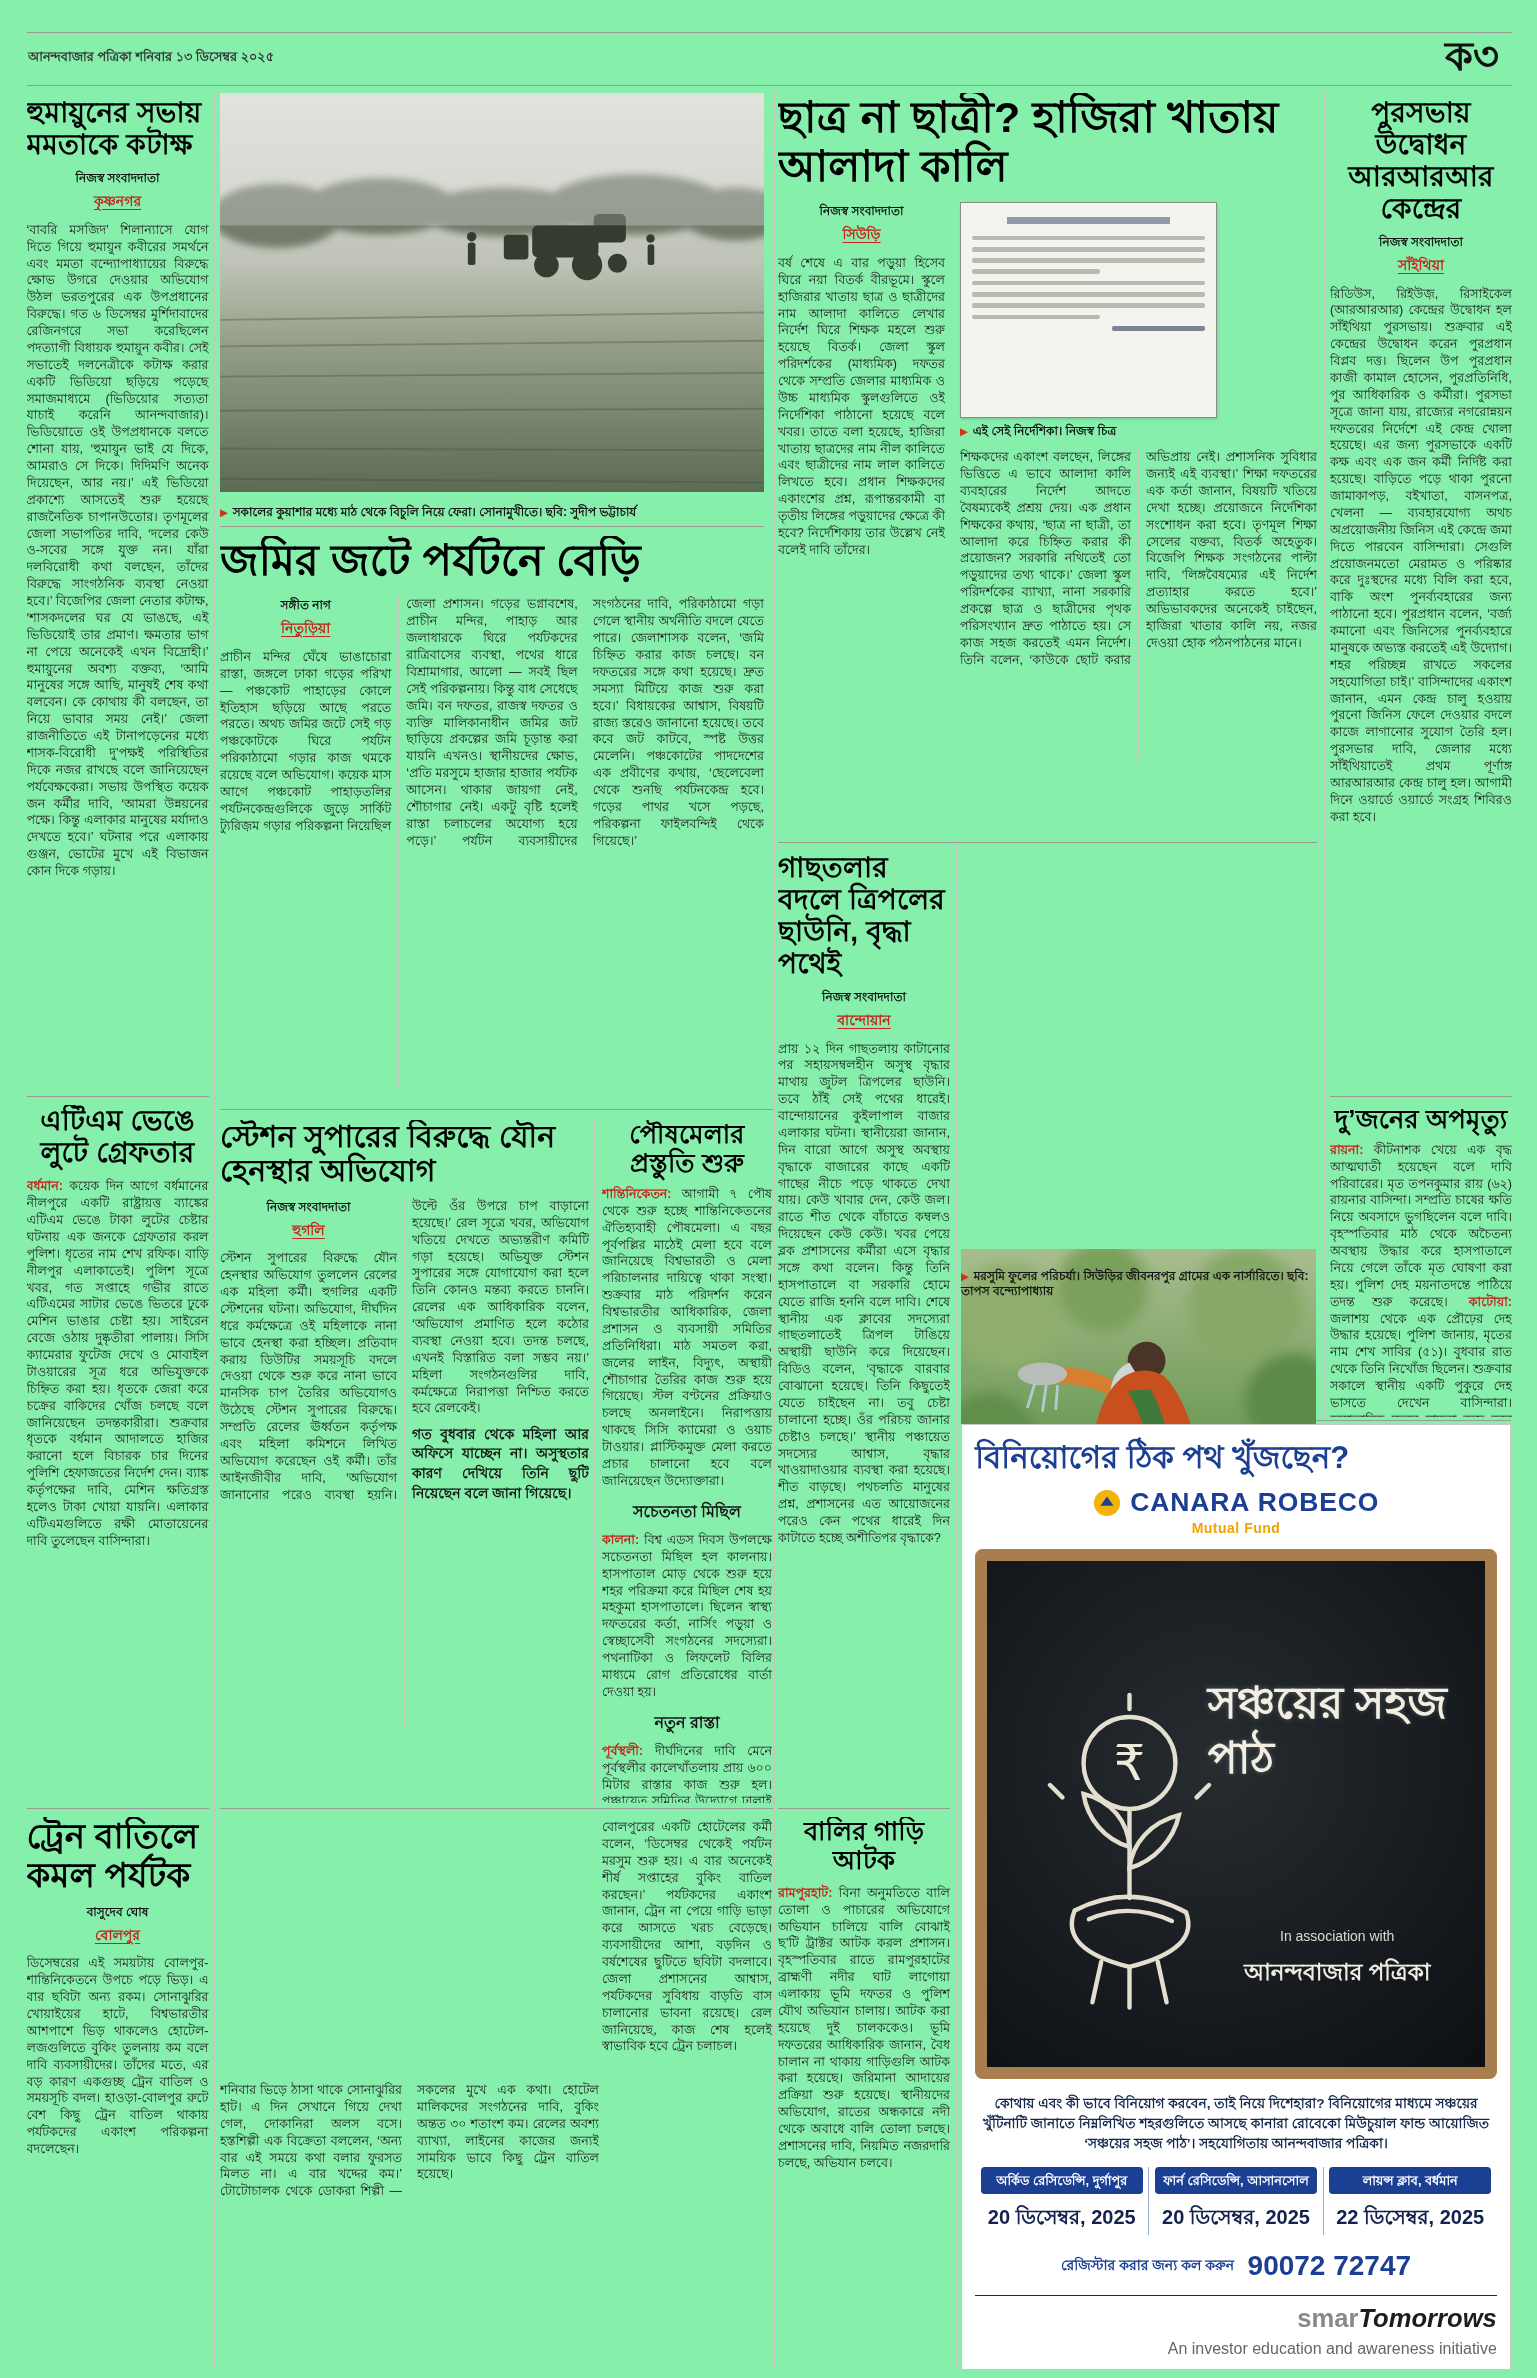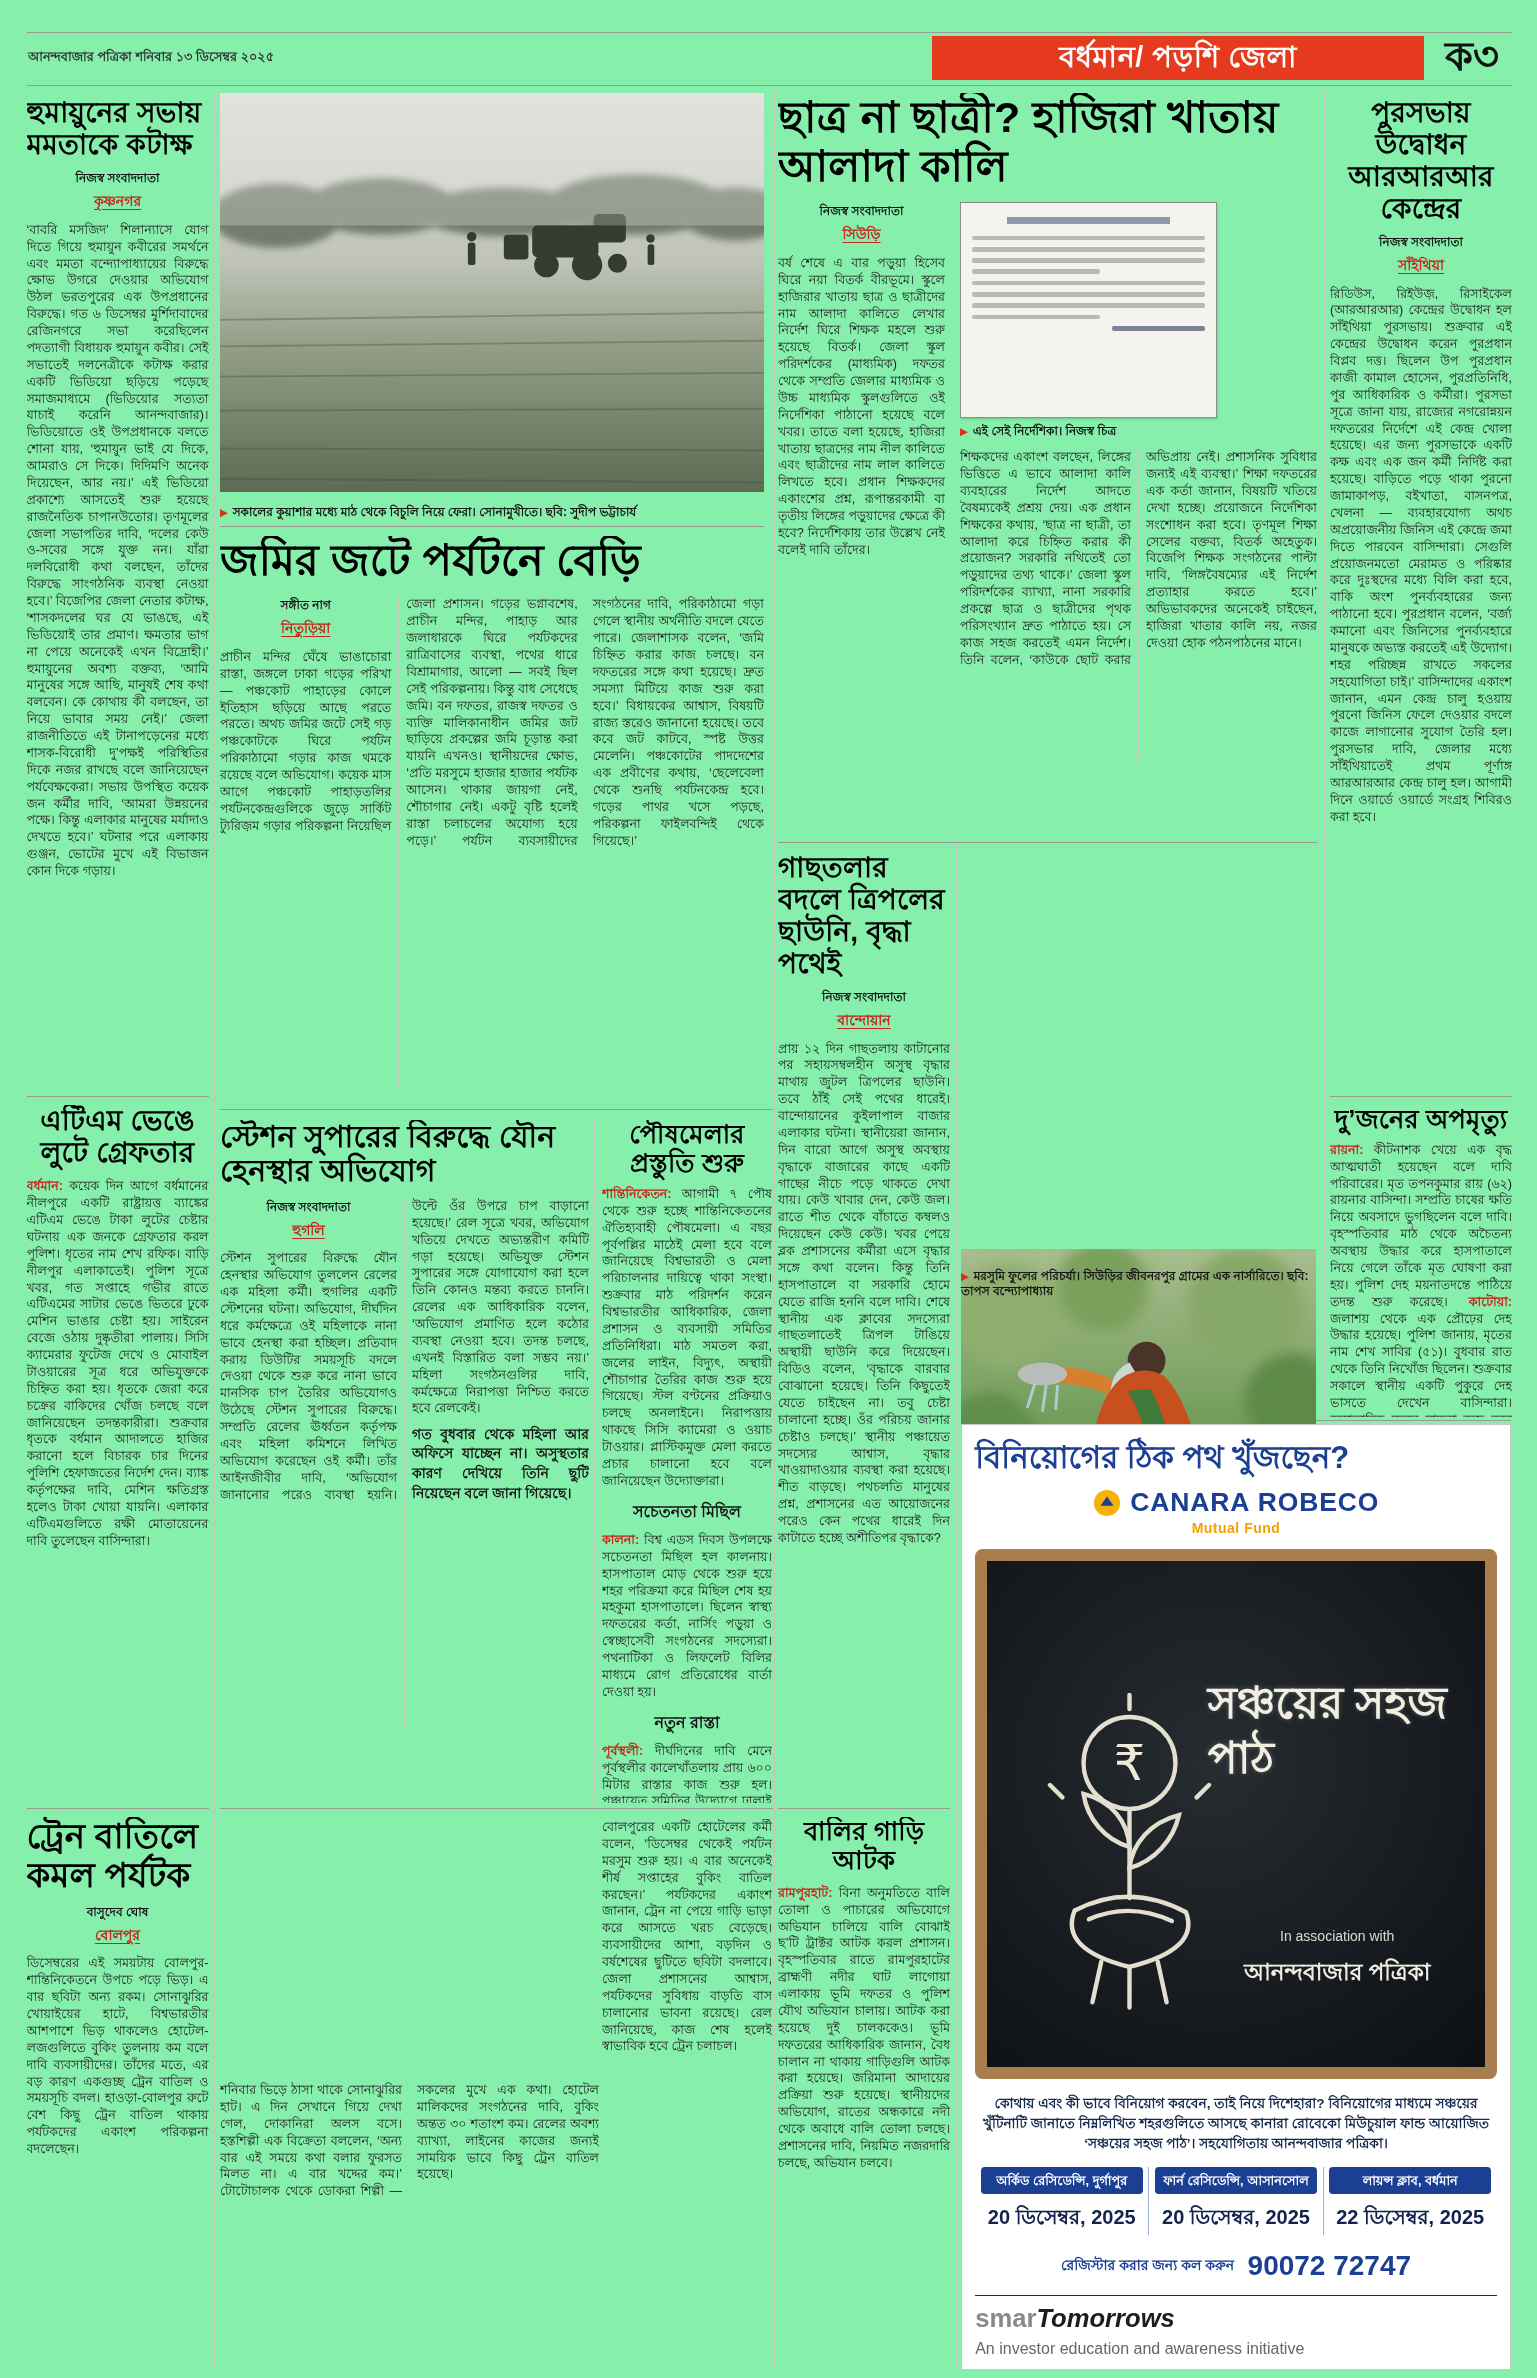--- a/index.html
+++ b/index.html
@@ -51,33 +51,32 @@
   .assoc-label{font-size:14px;opacity:.9}
   .assoc-brand{font-size:23px;font-weight:800;margin-top:10px}
   .ad-body{color:#14294f;font-size:13.7px;line-height:1.45;text-align:center;margin-top:15px;font-weight:bold}
   .events{display:flex;margin-top:13.2px}
   .event{flex:1;text-align:center;padding:0 5.7px}
   .event + .event{border-left:0.9px solid #9fb0d8}
   .venue{background:#1b3f93;color:#fff;font-size:12.8px;font-weight:bold;border-radius:3.8px;padding:5.7px 3.8px;line-height:1.25}
   .edate{color:#13214d;font-weight:800;font-size:20px;margin-top:7.6px}
   .register{margin-top:15px;text-align:center;color:#1b3f93;font-size:14px;font-weight:bold}
   .phone{font-size:28px;font-weight:800;margin-left:9.5px;vertical-align:middle}
-  .ad-footer{border-top:1.9px solid #2a2a2a;margin-top:13.2px;padding-top:7.6px;}
+  .ad-footer{border-top:1.9px solid #2a2a2a;margin-top:13.2px;padding-top:7.6px;text-align:right}
   .ft-smar{color:#8a8a82;font-size:25.6px;font-weight:bold}
   .ft-tom{color:#1d1d1d;font-size:25.6px;font-weight:800;font-style:italic}
   .ft-tag{color:#666;font-size:16px;margin-top:7px}
 </style>
 </head>
 <body>
 
 <div class="page">
 
   <div class="hr" style="left:26.5px;top:32px;width:1485px"></div>
   <div class="abs masthead" style="left:28px;top:47px">আনন্দবাজার পত্রিকা শনিবার ১৩ ডিসেম্বর ২০২৫</div>
-  <div class="abs banner" style="left:932px;top:36px;width:492px;height:44px">বর্ধমান/ পড়শি জেলা</div>
   <div class="abs pageno" style="left:1445px;top:24.6px">ক৩</div>
   <div class="hr" style="left:26.5px;top:85px;width:1485px"></div>
 
   <div class="vr" style="left:214px;top:91px;height:2276px"></div>
   <div class="vr" style="left:774px;top:91px;height:2276px"></div>
   <div class="vr" style="left:1324px;top:91px;height:1329px"></div>
   <div class="vr" style="left:956px;top:844px;height:1523px"></div>
   <div class="vr" style="left:594px;top:1117px;height:689px"></div>
 
   <div class="hr" style="left:220px;top:526px;width:544px"></div>

